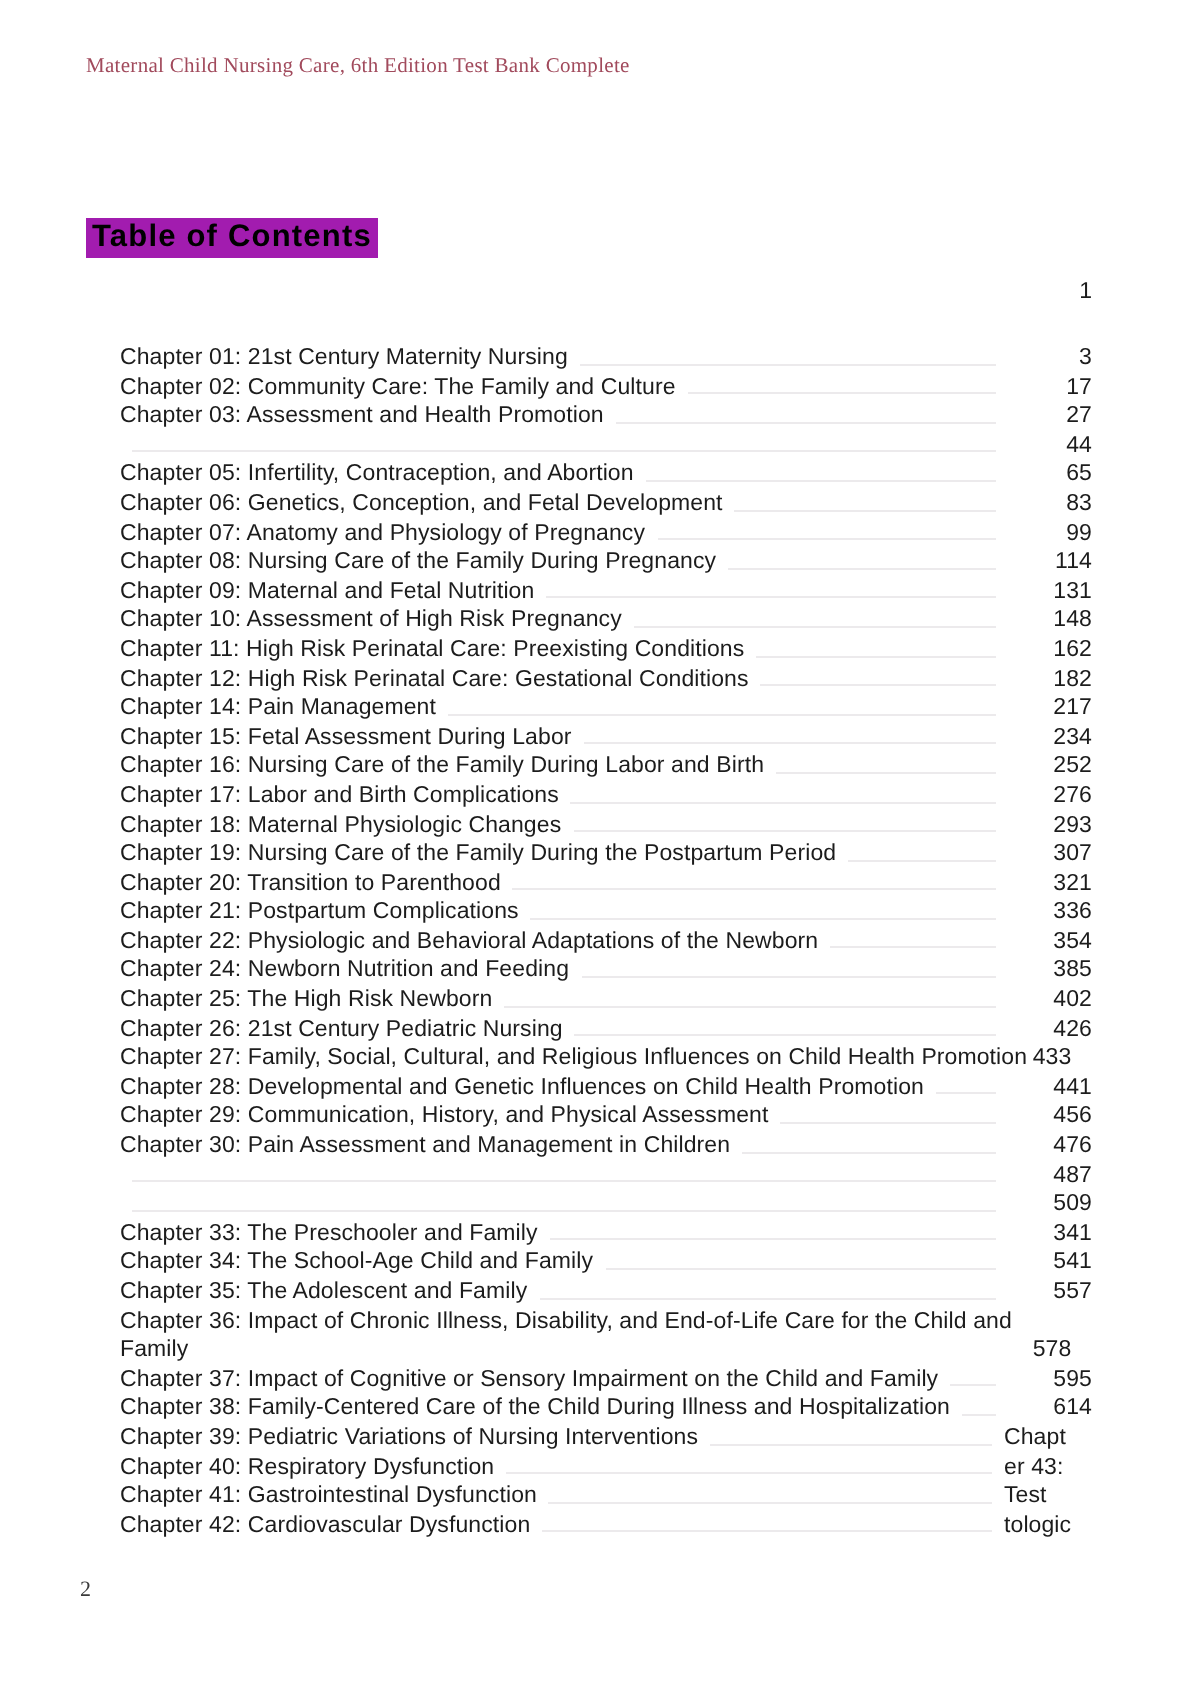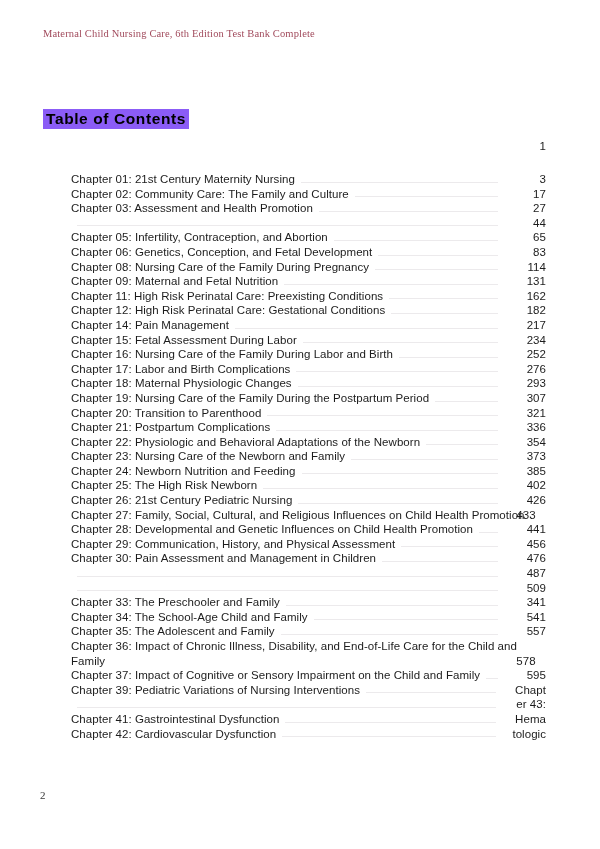--- a/index.html
+++ b/index.html
@@ -35,21 +35,21 @@
   }
 
   
   .toc-title-wrap {
     position: absolute;
     left: 43px;
     top: 109px;
   }
   .toc-title {
     display: inline-block;
-    background: #8b5cf6;
+    background: #a21caf;
     color: #000000;
     font-family: "Liberation Sans", sans-serif;
     font-weight: bold;
     font-size: 15.5px;
     letter-spacing: 0.6px;
     padding: 1px 3px 2px 3px;
     line-height: 17px;
   }
 
   
@@ -72,21 +72,20 @@
   }
 
   .toc-row {
     position: relative;
     display: flex;
     align-items: flex-end;
     min-height: 14.6px;
     line-height: 14.6px;
     font-size: 11.5px;
     color: #1c1c1c;
-    margin-left: 11px;
   }
 
   .toc-label {
     white-space: nowrap;
     flex: 0 0 auto;
     letter-spacing: 0.05px;
   }
 
   
   .toc-row.wrap {
@@ -117,21 +116,21 @@
   .toc-page {
     flex: 0 0 auto;
     width: 40px;
     text-align: right;
     padding-left: 8px;
     letter-spacing: 0.05px;
   }
 
   
   .toc-page.fragment {
-    text-align: right;
+    text-align: left;
     width: 44px;
     padding-left: 6px;
     white-space: nowrap;
   }
 
   
   .doc-footer {
     position: absolute;
     left: 40px;
     top: 789px;
@@ -177,30 +176,40 @@
         <span class="toc-label">Chapter 05: Infertility,  Contraception,  and  Abortion</span>
         <span class="leader"></span>
         <span class="toc-page">65</span>
       </div>
       <div class="toc-row">
         <span class="toc-label">Chapter 06: Genetics, Conception, and Fetal Development</span>
         <span class="leader"></span>
         <span class="toc-page">83</span>
       </div>
       <div class="toc-row">
+        <span class="toc-label">Chapter 07: Anatomy and Physiology of Pregnancy</span>
+        <span class="leader"></span>
+        <span class="toc-page">99</span>
+      </div>
+      <div class="toc-row">
         <span class="toc-label">Chapter 08: Nursing Care of the Family During Pregnancy</span>
         <span class="leader"></span>
         <span class="toc-page">114</span>
       </div>
       <div class="toc-row">
         <span class="toc-label">Chapter 09: Maternal and Fetal Nutrition</span>
         <span class="leader"></span>
         <span class="toc-page">131</span>
       </div>
       <div class="toc-row">
+        <span class="toc-label">Chapter 10: Assessment of High Risk Pregnancy</span>
+        <span class="leader"></span>
+        <span class="toc-page">148</span>
+      </div>
+      <div class="toc-row">
         <span class="toc-label">Chapter 11: High Risk Perinatal Care: Preexisting Conditions</span>
         <span class="leader"></span>
         <span class="toc-page">162</span>
       </div>
       <div class="toc-row">
         <span class="toc-label">Chapter 12: High Risk Perinatal Care: Gestational Conditions</span>
         <span class="leader"></span>
         <span class="toc-page">182</span>
       </div>
       <div class="toc-row">
@@ -240,25 +249,20 @@
       </div>
       <div class="toc-row">
         <span class="toc-label">Chapter 21: Postpartum Complications</span>
         <span class="leader"></span>
         <span class="toc-page">336</span>
       </div>
       <div class="toc-row">
         <span class="toc-label">Chapter 22: Physiologic and Behavioral Adaptations of the Newborn</span>
         <span class="leader"></span>
         <span class="toc-page">354</span>
-      </div>
-      <div class="toc-row">
-        <span class="toc-label">Chapter 23: Nursing Care of the Newborn and Family</span>
-        <span class="leader"></span>
-        <span class="toc-page">373</span>
       </div>
       <div class="toc-row">
         <span class="toc-label">Chapter 24: Newborn Nutrition and Feeding</span>
         <span class="leader"></span>
         <span class="toc-page">385</span>
       </div>
       <div class="toc-row">
         <span class="toc-label">Chapter 25: The High Risk Newborn</span>
         <span class="leader"></span>
         <span class="toc-page">402</span>
@@ -313,32 +317,38 @@
       <div class="toc-row wrap">
         <span class="toc-label">Chapter 36: Impact of Chronic Illness, Disability, and End-of-Life Care for the Child and Family</span>
         <span class="toc-page">578</span>
       </div>
       <div class="toc-row">
         <span class="toc-label">Chapter 37: Impact of Cognitive or Sensory Impairment on the Child and Family</span>
         <span class="leader"></span>
         <span class="toc-page">595</span>
       </div>
       <div class="toc-row">
+        <span class="toc-label">Chapter 38: Family-Centered Care of the Child During Illness and Hospitalization</span>
+        <span class="leader"></span>
+        <span class="toc-page">614</span>
+      </div>
+      <div class="toc-row">
         <span class="toc-label">Chapter 39: Pediatric Variations of Nursing Interventions</span>
         <span class="leader"></span>
         <span class="toc-page fragment">Chapt</span>
       </div>
       <div class="toc-row">
+        <span class="toc-label">Chapter 40: Respiratory Dysfunction</span>
         <span class="leader"></span>
         <span class="toc-page fragment">er 43:</span>
       </div>
       <div class="toc-row">
         <span class="toc-label">Chapter 41: Gastrointestinal Dysfunction</span>
         <span class="leader"></span>
-        <span class="toc-page fragment">Hema</span>
+        <span class="toc-page fragment">Test</span>
       </div>
       <div class="toc-row">
         <span class="toc-label">Chapter 42: Cardiovascular Dysfunction</span>
         <span class="leader"></span>
         <span class="toc-page fragment">tologic</span>
       </div>
     </div>
 
   <div class="doc-footer">2</div>
 

